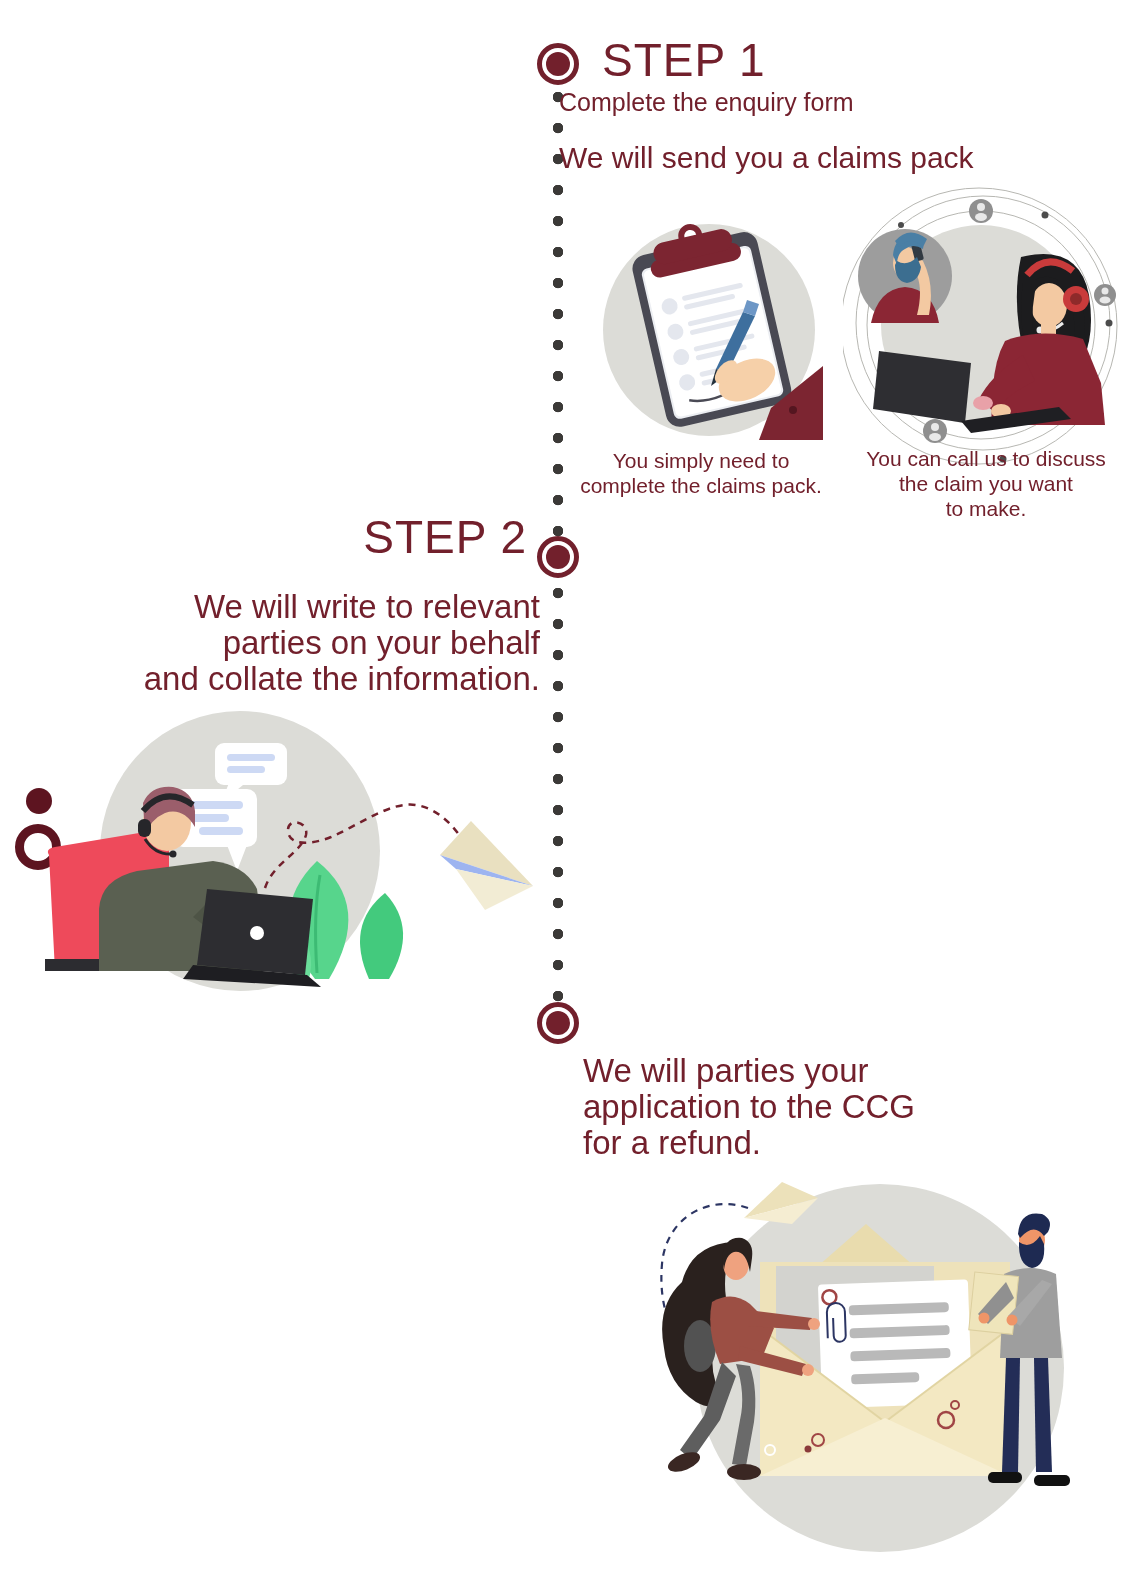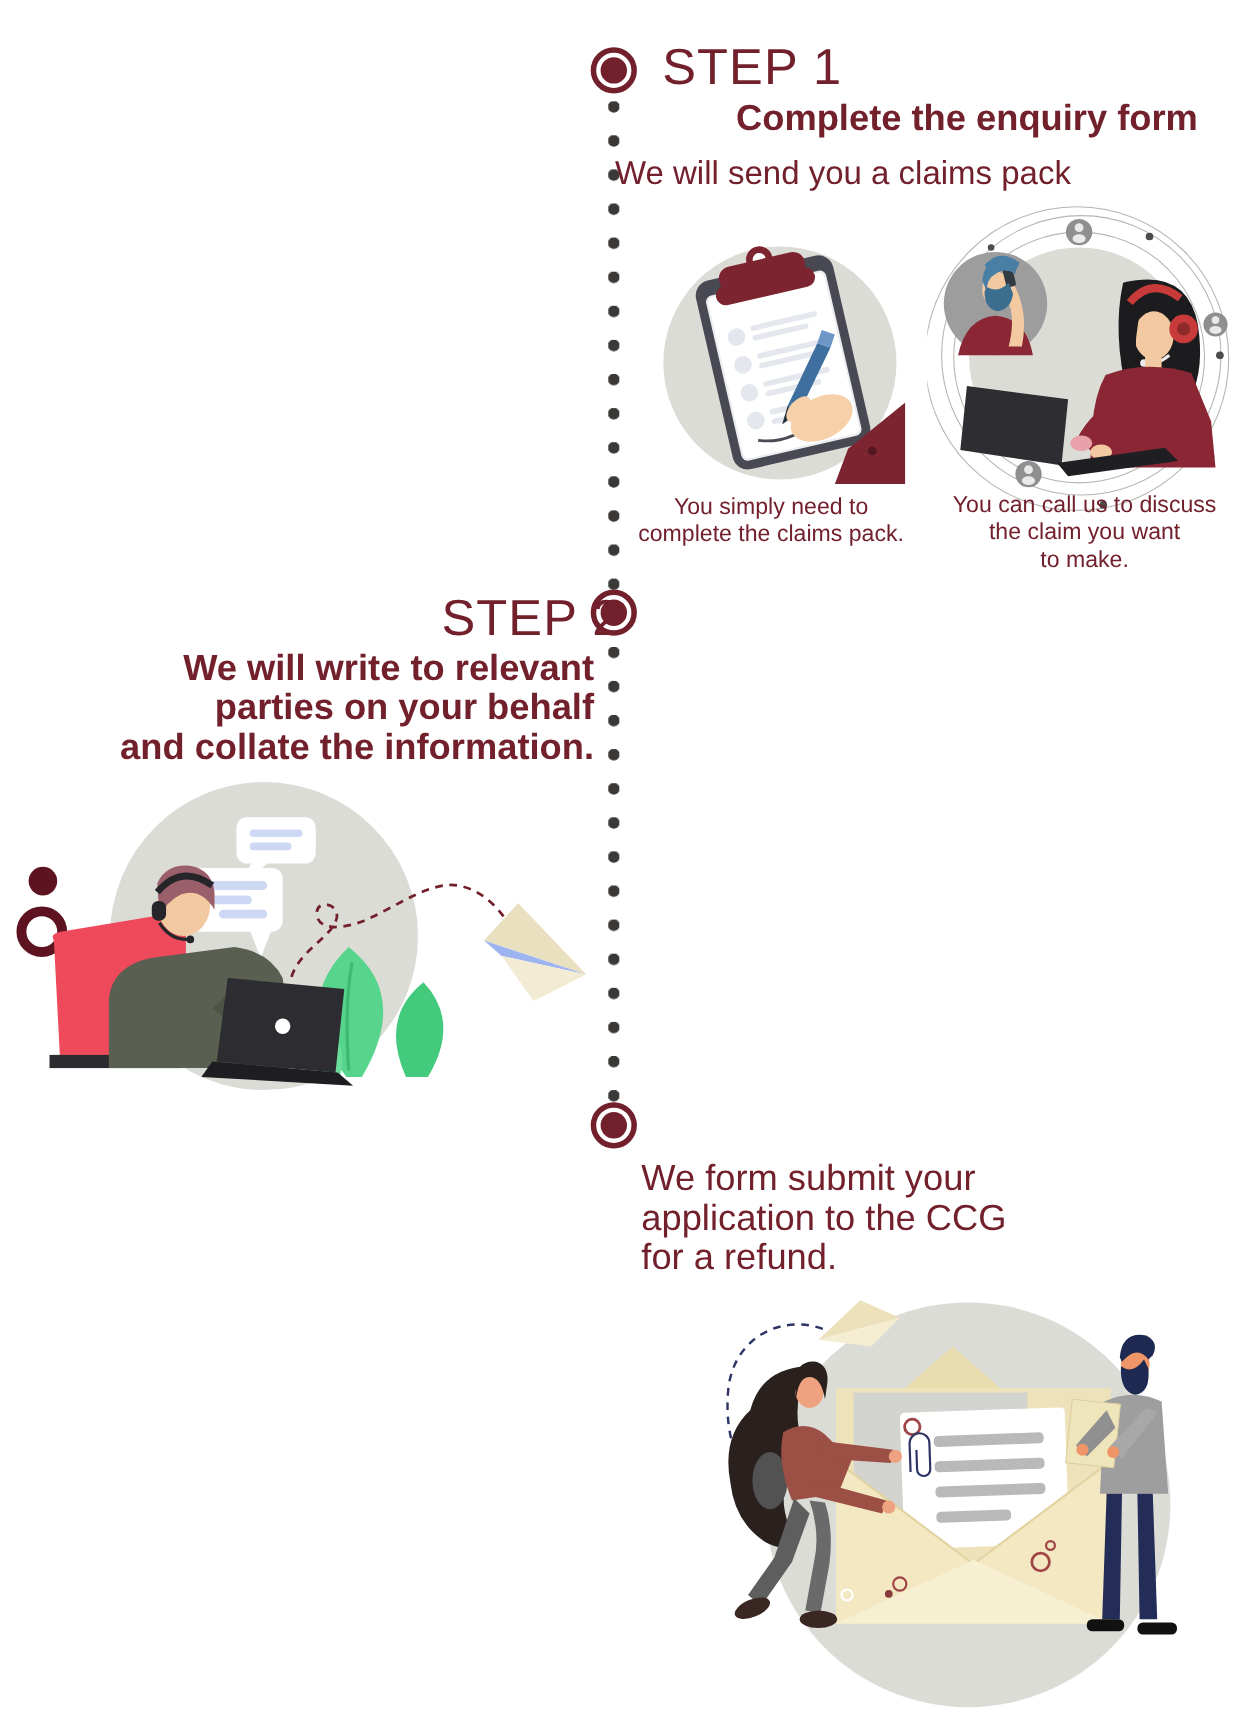--- a/index.html
+++ b/index.html
@@ -2,21 +2,21 @@
 <html><head>
 <meta charset="utf-8">
 <style>
   html,body{margin:0;padding:0;background:#ffffff;}
   .canvas{
     position:relative;width:1125px;height:1577px;background:#ffffff;overflow:hidden;
     font-family:"Liberation Sans", sans-serif;color:#72202c;border-radius:11px;
   }
   .abs{position:absolute;}
   .step-title{font-size:46px;font-weight:500;letter-spacing:1px;color:#72202c;line-height:1;}
-  .subtitle{font-size:33px;font-weight:700;color:#72202c;text-align:right;line-height:1.15;}
+  .subtitle{font-size:25px;font-weight:400;color:#72202c;text-align:left;line-height:1.15;}
   .subtitle2{font-size:30px;font-weight:500;color:#72202c;text-align:left;line-height:1.15;}
   .caption{font-size:21px;font-weight:500;color:#72202c;text-align:center;line-height:1.2;white-space:pre-line;}
   .bodytext{font-size:33px;font-weight:500;color:#72202c;line-height:1.09;white-space:pre-line;}
   .right{text-align:right;}
   
   .dots{
     width:10px;
     background-image:radial-gradient(circle at 5px 5px,#3b3937 5px,rgba(0,0,0,0) 5.6px);
     background-size:10px 31px;background-repeat:repeat-y;
   }
@@ -149,22 +149,22 @@
       <path d="M52 82 Q52 98 64 100 Q76 98 78 84 L74 74 Q64 84 54 78 Z" fill="#3c6e90"></path>
     </g>
   </svg>
 
   <div class="abs caption" style="left:852px;top:446px;width:268px;">You can call us to discuss
 the claim you want
 to make.</div>
   <div class="abs caption" style="left:556px;top:448px;width:290px;">You simply need to
 complete the claims pack.</div>
 
-  <div class="abs step-title right" style="left:0;top:538px;width:527px;padding-left:38px;">STEP 2</div>
-  <div class="abs bodytext right" style="left:0;top:589px;width:540px;font-weight:bold;">We will write to relevant
+  <div class="abs step-title right" style="left:0;top:514px;width:527px;">STEP 2</div>
+  <div class="abs bodytext right" style="left:0;top:589px;width:540px;">We will write to relevant
 parties on your behalf
 and collate the information.</div>
 
   <div class="abs decor-dot" style="left:26px;top:788px;"></div>
   <div class="abs decor-ring" style="left:15px;top:824px;"></div>
 
   <svg class="abs" style="left:15px;top:703px;" width="520" height="292" viewBox="0 0 520 292">
     <circle cx="225" cy="148" r="140" fill="#dcdcd7"></circle>
     <g>
       <rect x="200" y="40" width="72" height="42" rx="9" fill="#ffffff"></rect>
@@ -202,21 +202,21 @@
       <polygon points="178,262 292,272 306,284 168,276" fill="#1e1e22"></polygon>
     </g>
     <path d="M250 185 C 258 160 286 150 291 132 C 294 118 272 114 273 128 C 274 143 296 142 316 134 C 346 121 376 98 401 102 C 421 105 438 121 448 138" stroke="#72202c" stroke-width="2.5" stroke-dasharray="7 6" fill="none"></path>
     <g>
       <polygon points="425,152 518,183 456,118" fill="#e9e0c0"></polygon>
       <polygon points="425,152 518,183 441,166" fill="#9db4f0"></polygon>
       <polygon points="441,166 518,183 470,207" fill="#f2ecd4"></polygon>
     </g>
   </svg>
 
-  <div class="abs bodytext" style="left:583px;top:1053px;width:500px;">We form submit your
+  <div class="abs bodytext" style="left:583px;top:1053px;width:500px;">We will parties your
 application to the CCG
 for a refund.</div>
 
   <svg class="abs" style="left:648px;top:1178px;" width="432" height="375" viewBox="0 0 432 375">
     <circle cx="232" cy="190" r="184" fill="#dcdcd7"></circle>
     <path d="M100 30 C 60 16, 18 40, 14 86 C 10 132, 26 158, 38 174" stroke="#2c3563" stroke-width="2.2" stroke-dasharray="7 6" fill="none"></path>
     <g>
       <polygon points="96,40 170,20 134,4" fill="#ece1ba"></polygon>
       <polygon points="96,40 170,20 144,46" fill="#f5edd2"></polygon>
     </g>

